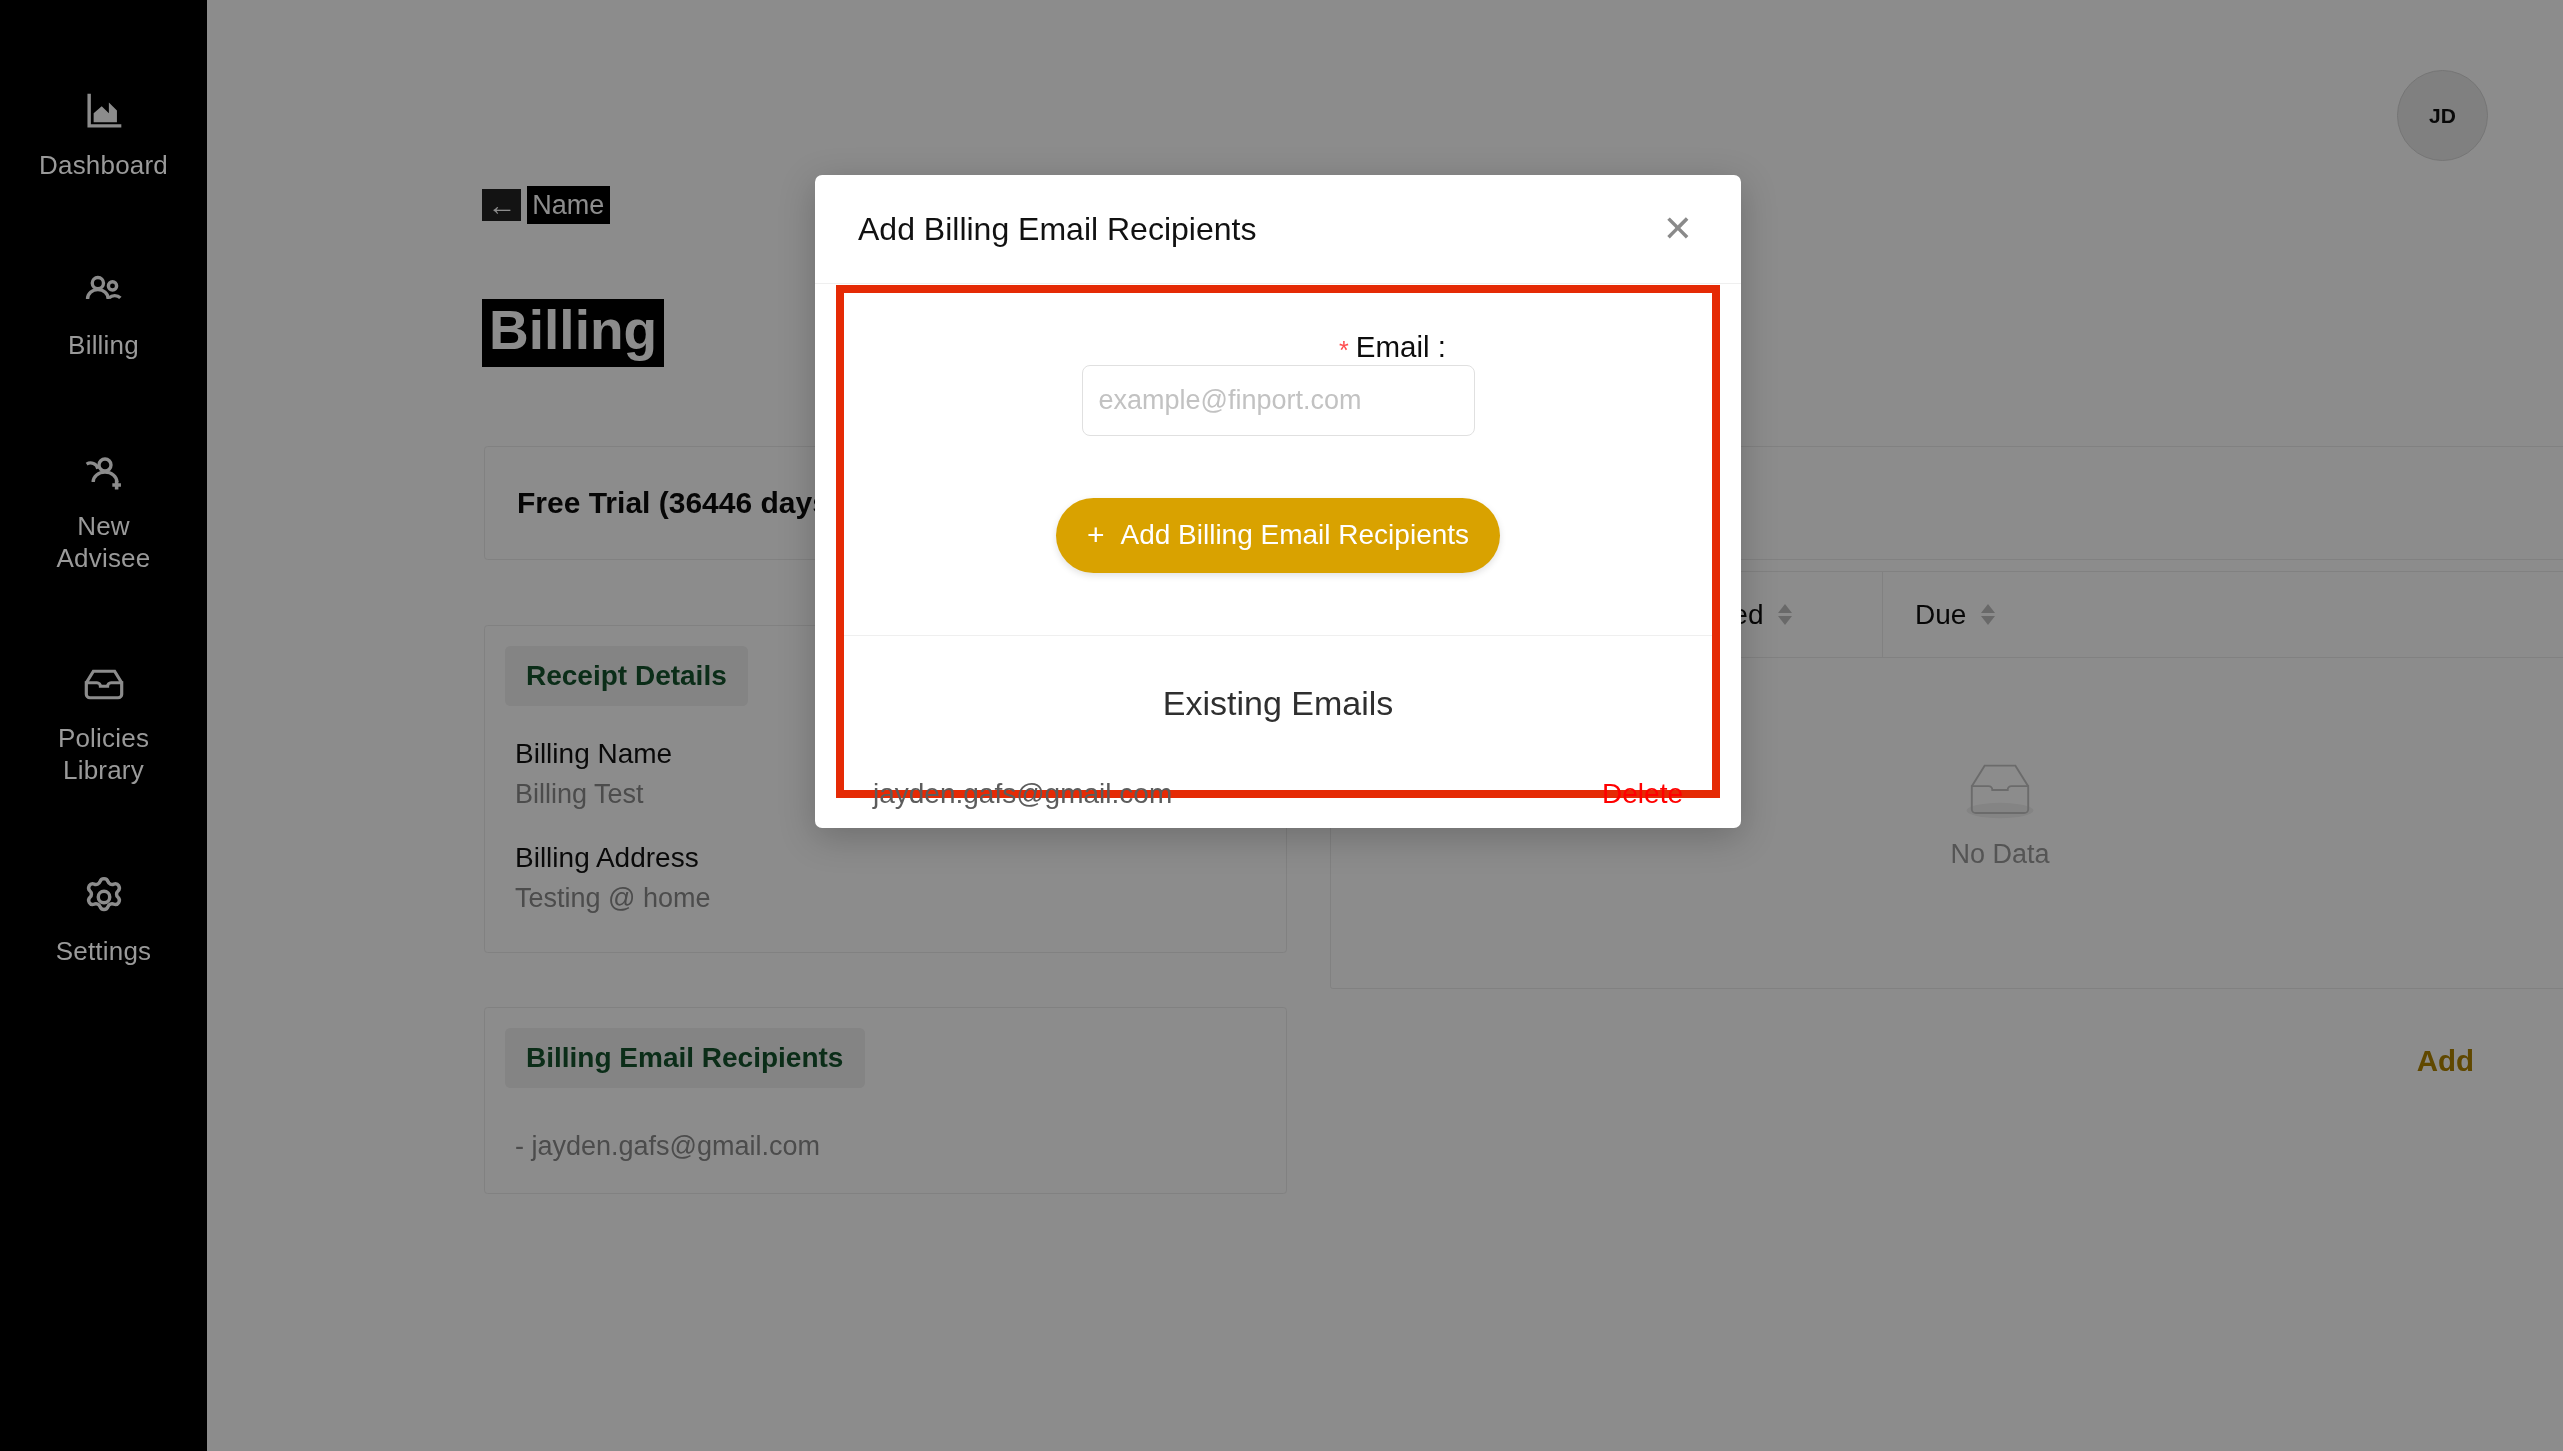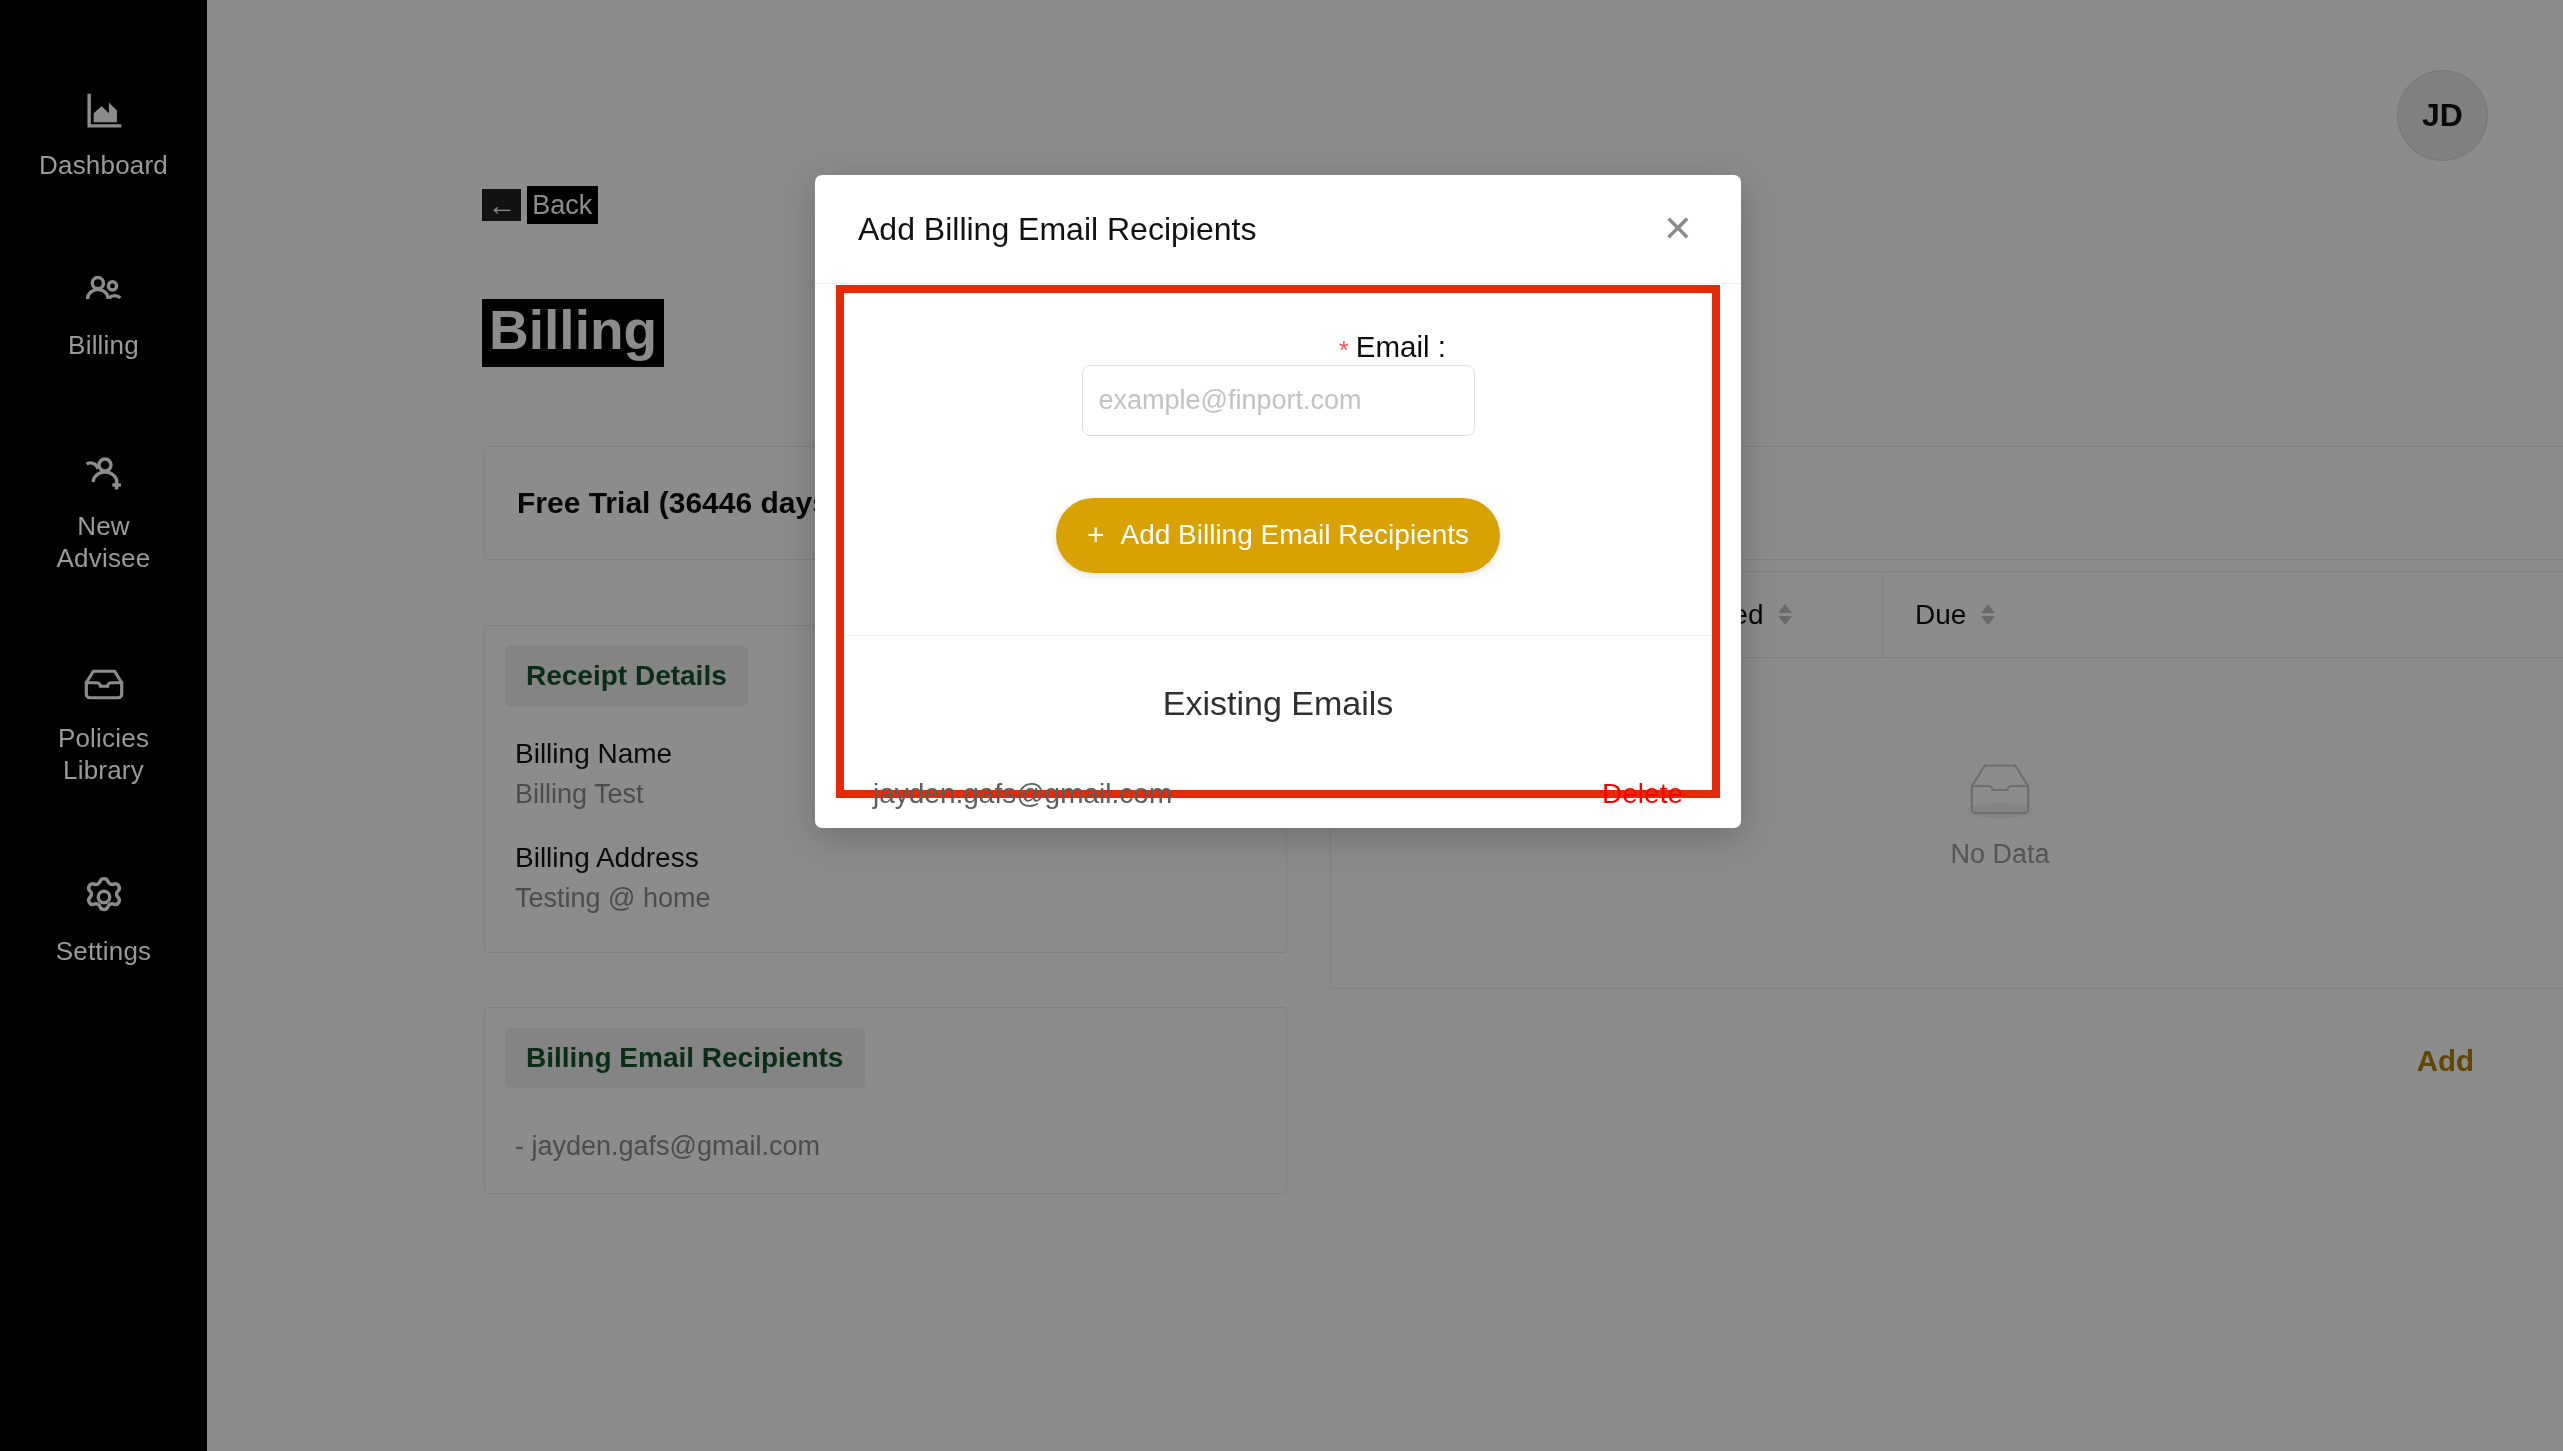--- a/index.html
+++ b/index.html
@@ -62,21 +62,21 @@
   }
 
   .avatar {
     position: absolute;
     right: 75px; top: 70px;
     width: 91px; height: 91px;
     border-radius: 50%;
     background: #e9e9e9;
     border: 0.9px solid #d6d6d6;
     display: flex; align-items: center; justify-content: center;
-    font-size: 32px; font-weight: bold;
+    font-size: 21px; font-weight: bold;
     color: #111;
     cursor: pointer;
   }
 
   .back-row {
     position: absolute;
     left: 275px; top: 186px;
     display: flex; align-items: center; gap: 5.4px;
     cursor: pointer;
   }
@@ -315,21 +315,21 @@
 </style>
 </head>
 <body>
 
 <div id="app">
 
   <div class="content">
 
     <div class="back-row">
       <span class="back-arrow">←</span>
-      <span class="back-label">Back</span>
+      <span class="back-label">Name</span>
     </div>
 
     <div class="page-title">Billing</div>
 
     <div class="card" id="trial-card">
       <div class="trial-text">Free Trial (36446 days left)</div>
     </div>
 
     <div class="card" id="receipt-card">
       <div class="section-chip">Receipt Details</div>

